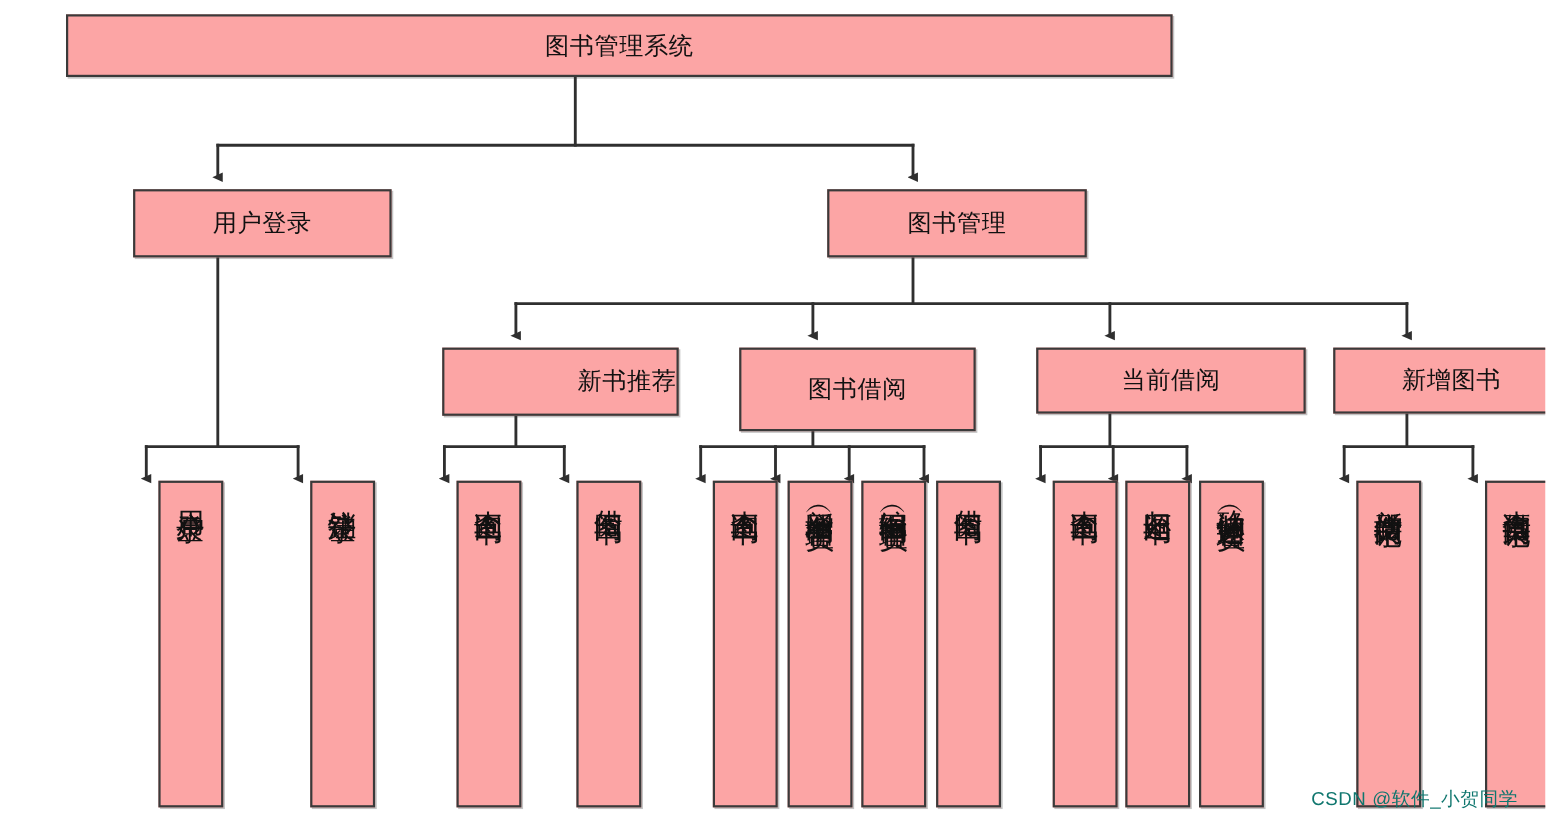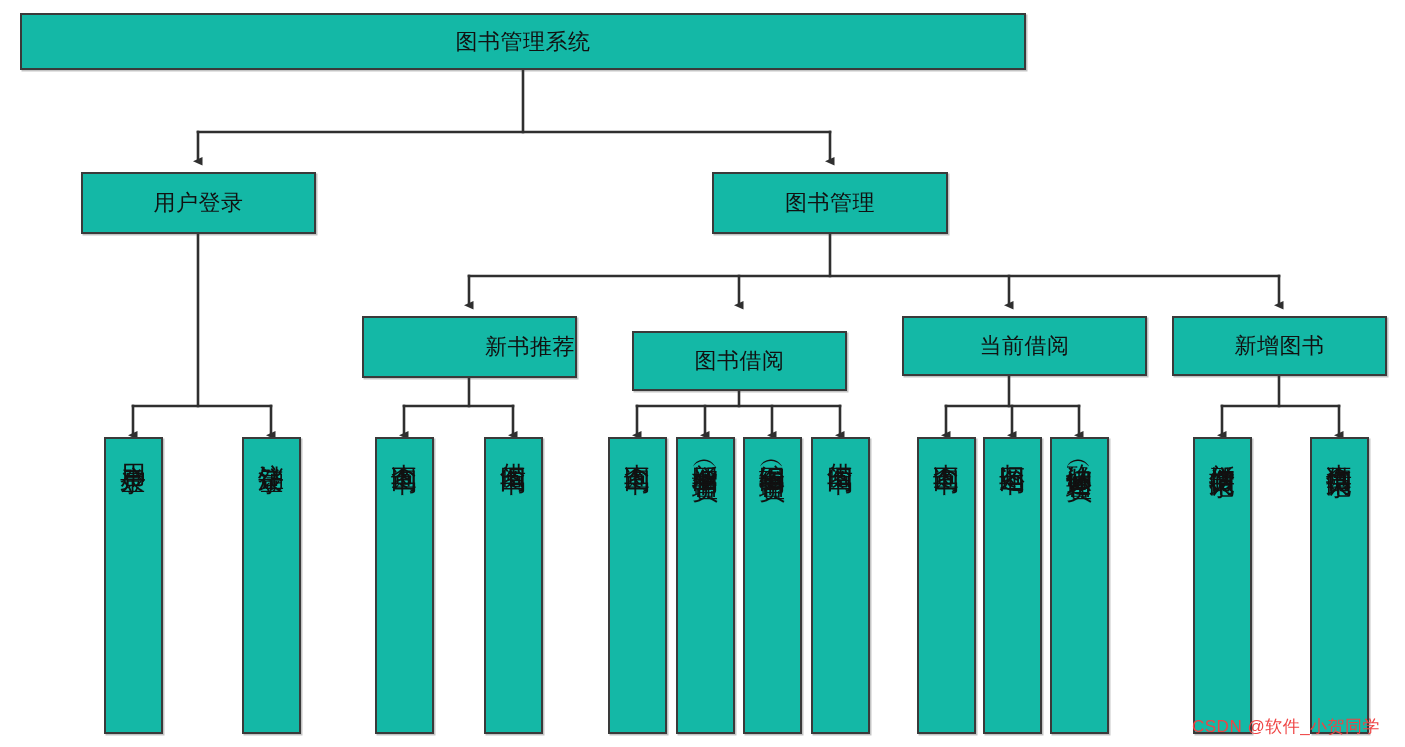--- a/index.html
+++ b/index.html
@@ -19,25 +19,26 @@
     position:absolute;
     left:0; top:0;
     width:1405px;
     height:747px;
     pointer-events:none;
   }
   .node{
     position:absolute;
     box-sizing:border-box;
     border:2px solid #3a3a3a;
-    background:#14b8a6;
+    background:#fca5a5;
     display:flex;
     align-items:center;
     justify-content:center;
     box-shadow:1.5px 1.5px 0 rgba(60,60,60,0.30);
+    margin-left:40px;
   }
   .node .label{
     font-size:22px;
     line-height:1.15;
     letter-spacing:0.5px;
     color:#111111;
     white-space:nowrap;
     text-align:center;
   }
   
@@ -52,21 +53,21 @@
     -webkit-text-orientation:upright;
     font-size:26px;
     line-height:1.0;
     letter-spacing:2px;
     white-space:nowrap;
     color:#111111;
   }
   .watermark{
     position:absolute;
     font-size:17px;
-    color:#ef4444;
+    color:#0f766e;
     white-space:nowrap;
     letter-spacing:0.5px;
     font-family:"Liberation Sans","DejaVu Sans",sans-serif;
   }
 </style>
 </head>
 <body>
 
 <div id="diagram">
 
@@ -128,21 +129,21 @@
   <div class="node" style="left:81px; top:172px; width:235px; height:62px;">
     <span class="label">用户登录</span>
   </div>
   <div class="node" style="left:712px; top:172px; width:236px; height:62px;">
     <span class="label">图书管理</span>
   </div>
 
   <div class="node" style="left:362px; top:316px; width:215px; height:62px;justify-content:flex-end;">
     <span class="label">新书推荐</span>
   </div>
-  <div class="node" style="left:632px; top:331px; width:215px; height:60px;">
+  <div class="node" style="left:632px; top:316px; width:215px; height:76px;">
     <span class="label">图书借阅</span>
   </div>
   <div class="node" style="left:902px; top:316px; width:245px; height:60px;">
     <span class="label">当前借阅</span>
   </div>
   <div class="node" style="left:1172px; top:316px; width:215px; height:60px;">
     <span class="label">新增图书</span>
   </div>
 
   <div class="node vert" style="left:104px; top:437px; width:59px; height:297px;">

